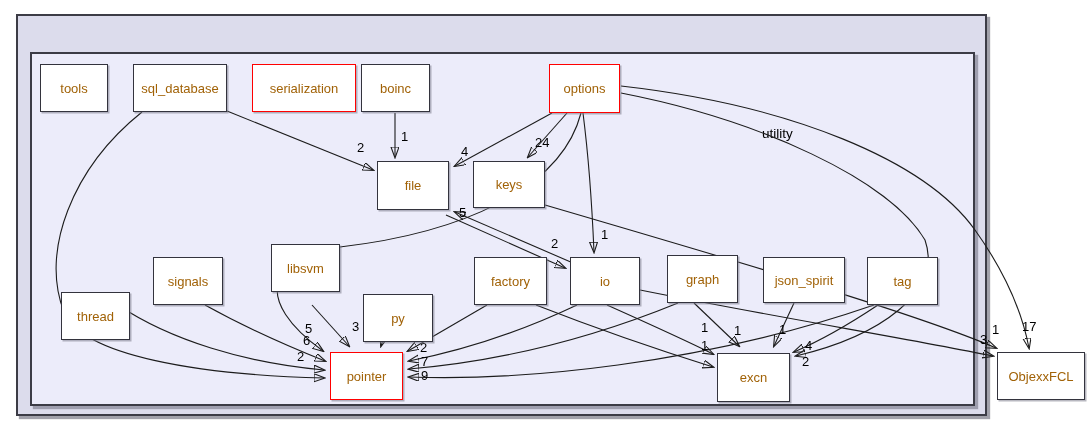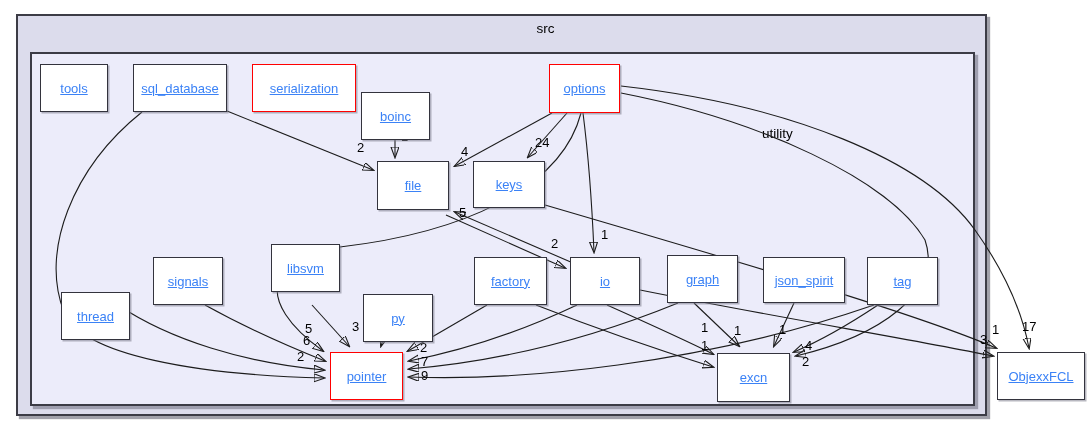--- a/index.html
+++ b/index.html
@@ -16,37 +16,35 @@
     left:30px;top:52px;width:941px;height:350px;background:#ececfa;
     box-shadow:3px 3px 1px rgba(110,110,125,.55);
   }
   .group-label{
     position:absolute;font-size:13.5px;color:#000;white-space:nowrap;
   }
   .group-label.src{left:0;right:0;top:21px;text-align:center;}
   .group-label.utility{left:762px;top:92px;margin-top:34px;}
   .node{
     position:absolute;display:flex;align-items:center;justify-content:center;
-    background:#ffffff;border:1px solid #33333d;color:#3b82f6;
+    background:#ffffff;border:1px solid #33333d;color:#a16207;
     font-size:13px;white-space:nowrap;box-sizing:border-box;
     box-shadow:1.5px 1.5px 0 rgba(125,125,140,.55);
     cursor:pointer;
-    text-decoration:underline;
   }
   .node.red{border:1.5px solid #ff0000;}
   svg.edges{position:absolute;left:0;top:0;pointer-events:none;}
   svg.edges path{fill:none;stroke:#1c1c1c;stroke-width:1.1;}
   svg.edges text{font-family:"Liberation Sans",sans-serif;font-size:13px;fill:#000;}
 </style>
 </head>
 <body>
 
 <div class="canvas">
   <div class="group-box outer"></div>
-  <div class="group-label src">src</div>
   <div class="group-box inner"></div>
   <div class="group-label utility">utility</div>
 
   <svg class="edges" id="edges" width="1091" height="439" viewBox="0 0 1091 439">
     <defs>
       <marker id="arrow" markerUnits="userSpaceOnUse" markerWidth="12" markerHeight="10" refX="10" refY="4" orient="auto">
         <path d="M0,0 L11,4 L0,8 Z" fill="#1c1c1c" stroke="none"></path>
       </marker>
     </defs>
   <path d="M227,111 L373,170" marker-end="url(#arrow)"></path>
@@ -99,21 +97,21 @@
       <path d="M545,205 C750,265 920,315 996,348" marker-end="url(#arrow)"></path>
       <text x="992" y="334">1</text>
       <path d="M640,290 C780,318 905,338 993,356" marker-end="url(#arrow)"></path>
       <text x="980" y="344">3</text>
     </svg>
 
   <div id="nodes">
       <div class="node" style="left: 40px; top: 64px; width: 68px; height: 48px;">tools</div>
       <div class="node" style="left: 133px; top: 64px; width: 94px; height: 48px;">sql_database</div>
       <div class="node red" style="left: 252px; top: 64px; width: 104px; height: 48px;">serialization</div>
-      <div class="node" style="left: 361px; top: 64px; width: 69px; height: 48px; margin-top: 28px;">boinc</div>
+      <div class="node" style="left: 361px; top: 64px; width: 69px; height: 48px;">boinc</div>
       <div class="node red" style="left: 549px; top: 64px; width: 71px; height: 49px;">options</div>
       <div class="node" style="left: 377px; top: 161px; width: 72px; height: 49px;">file</div>
       <div class="node" style="left: 473px; top: 161px; width: 72px; height: 47px;">keys</div>
       <div class="node" style="left: 61px; top: 257px; width: 69px; height: 48px; margin-top: 35px;">thread</div>
       <div class="node" style="left: 153px; top: 257px; width: 70px; height: 48px;">signals</div>
       <div class="node" style="left: 271px; top: 244px; width: 69px; height: 48px;">libsvm</div>
       <div class="node" style="left: 363px; top: 257px; width: 70px; height: 48px; margin-top: 37px;">py</div>
       <div class="node" style="left: 474px; top: 257px; width: 73px; height: 48px;">factory</div>
       <div class="node" style="left: 570px; top: 257px; width: 70px; height: 48px;">io</div>
       <div class="node" style="left: 667px; top: 255px; width: 71px; height: 48px;">graph</div>

